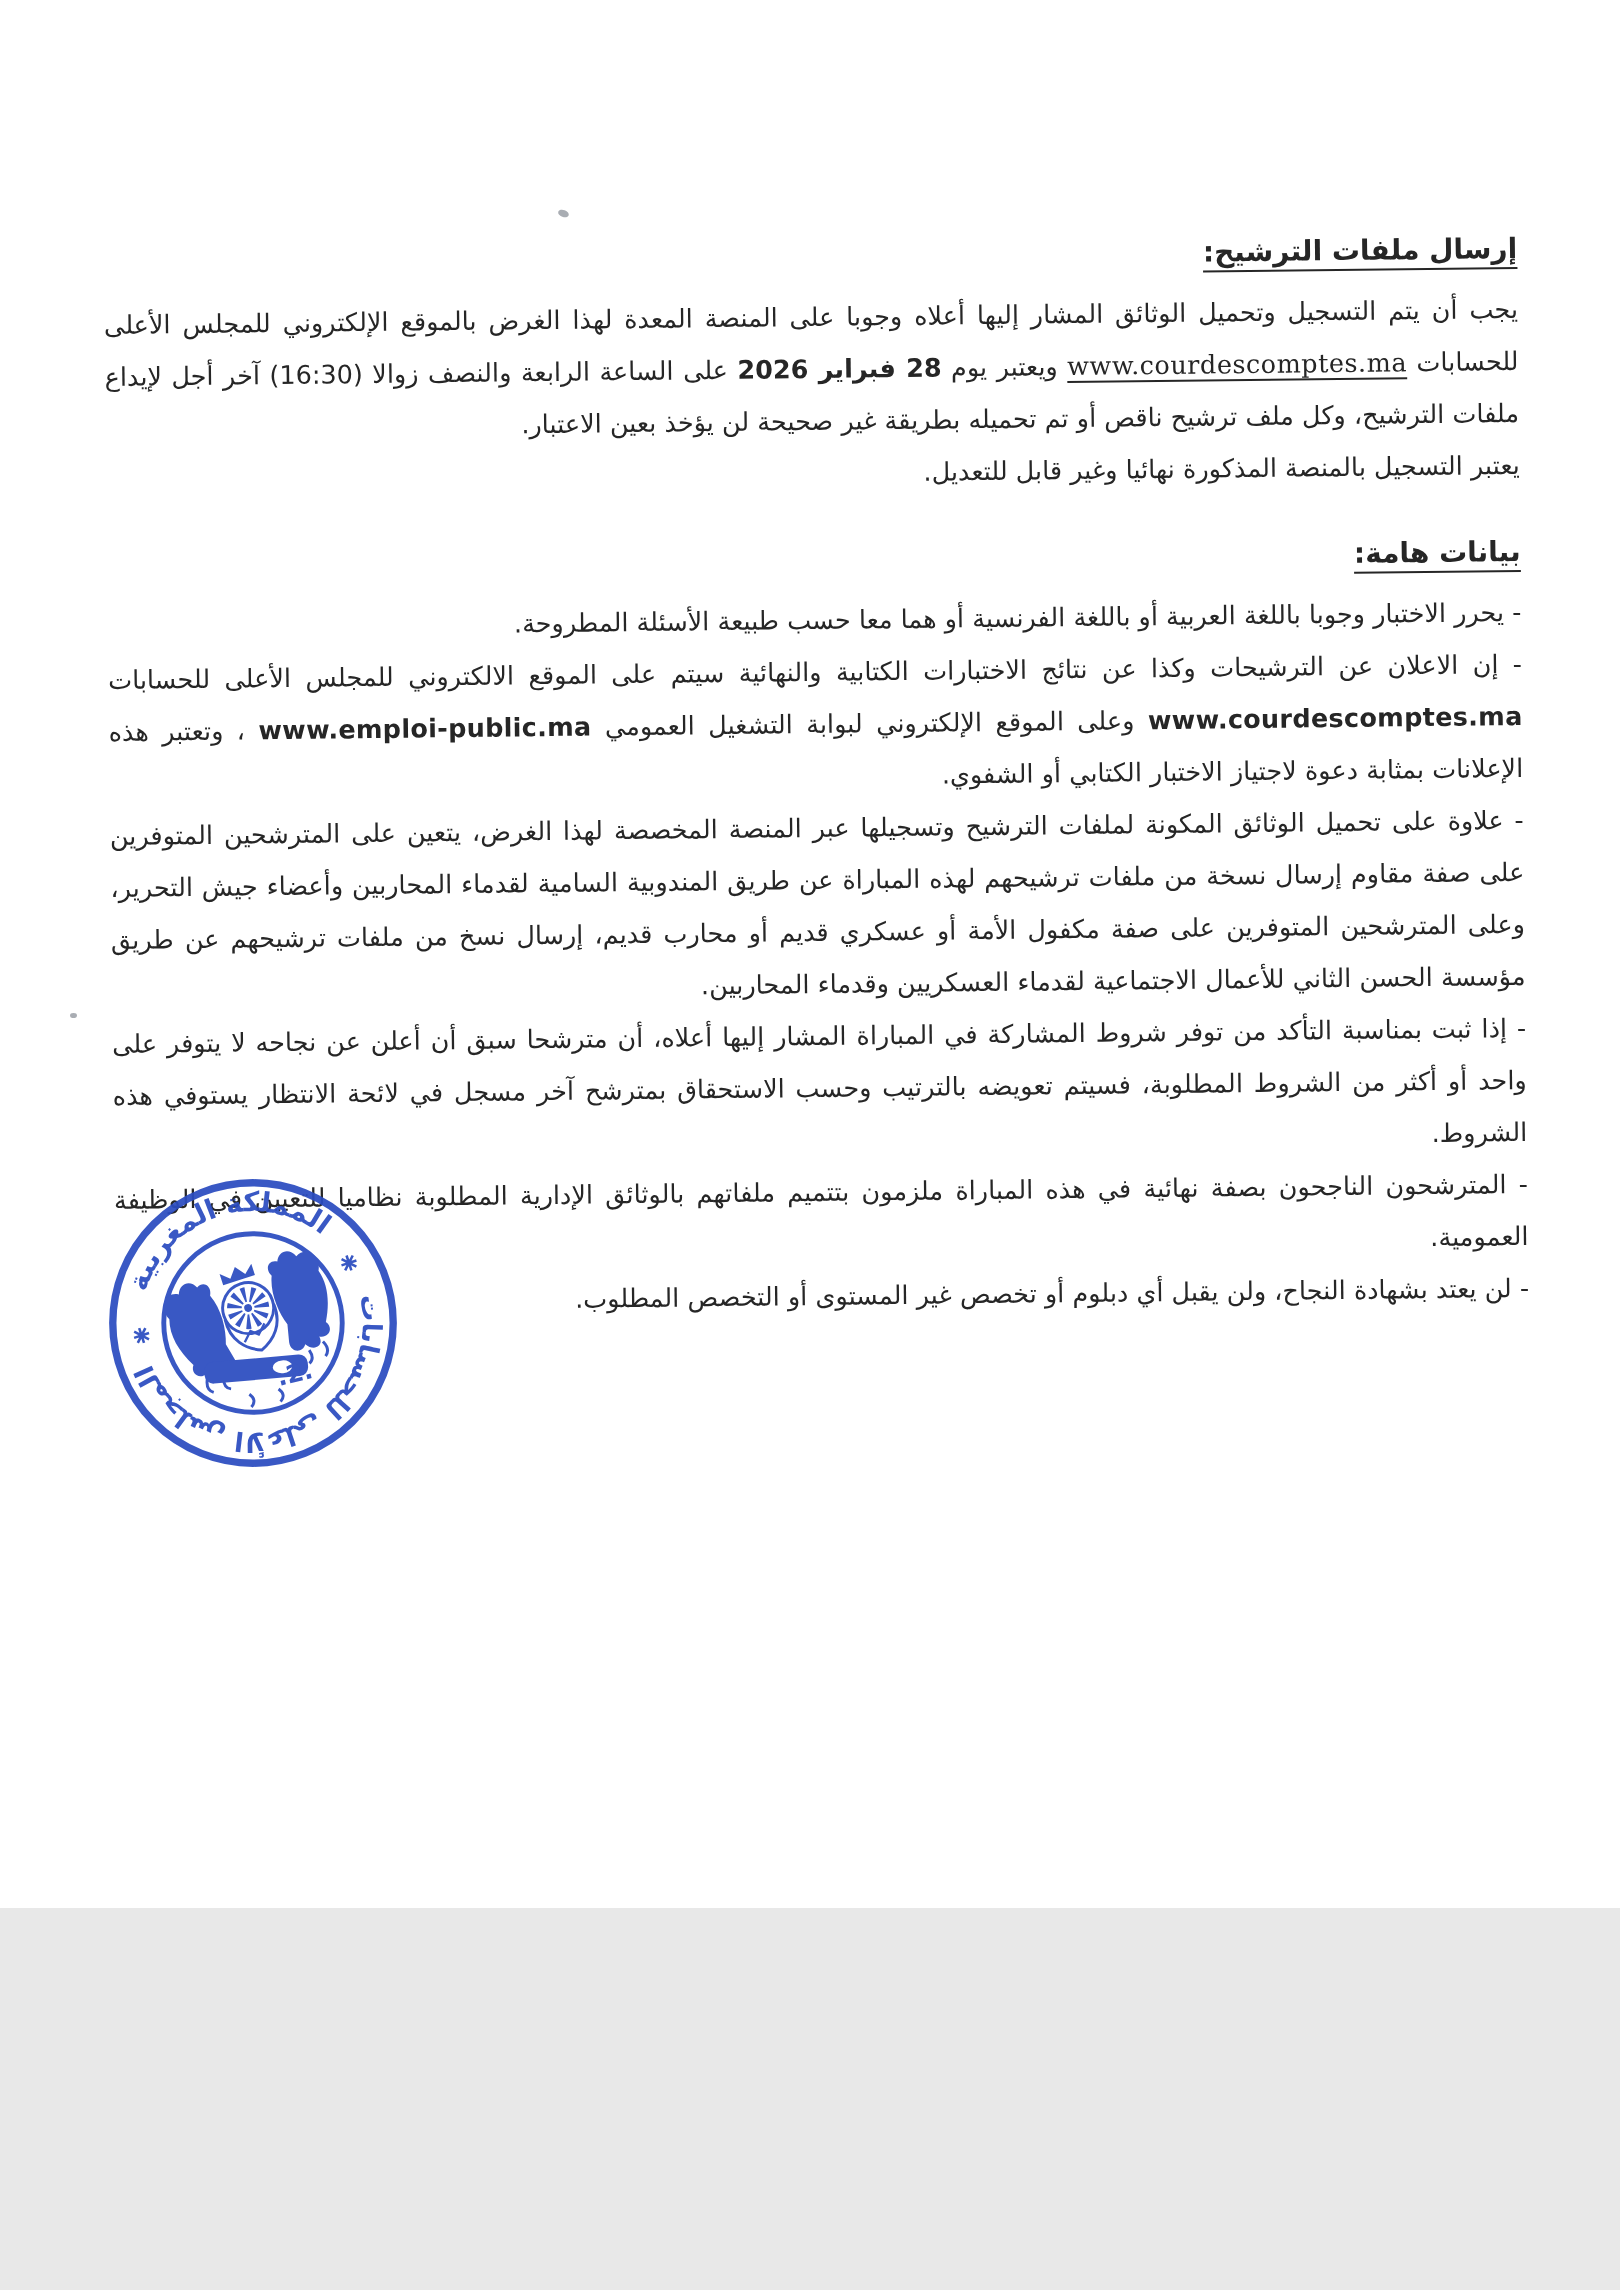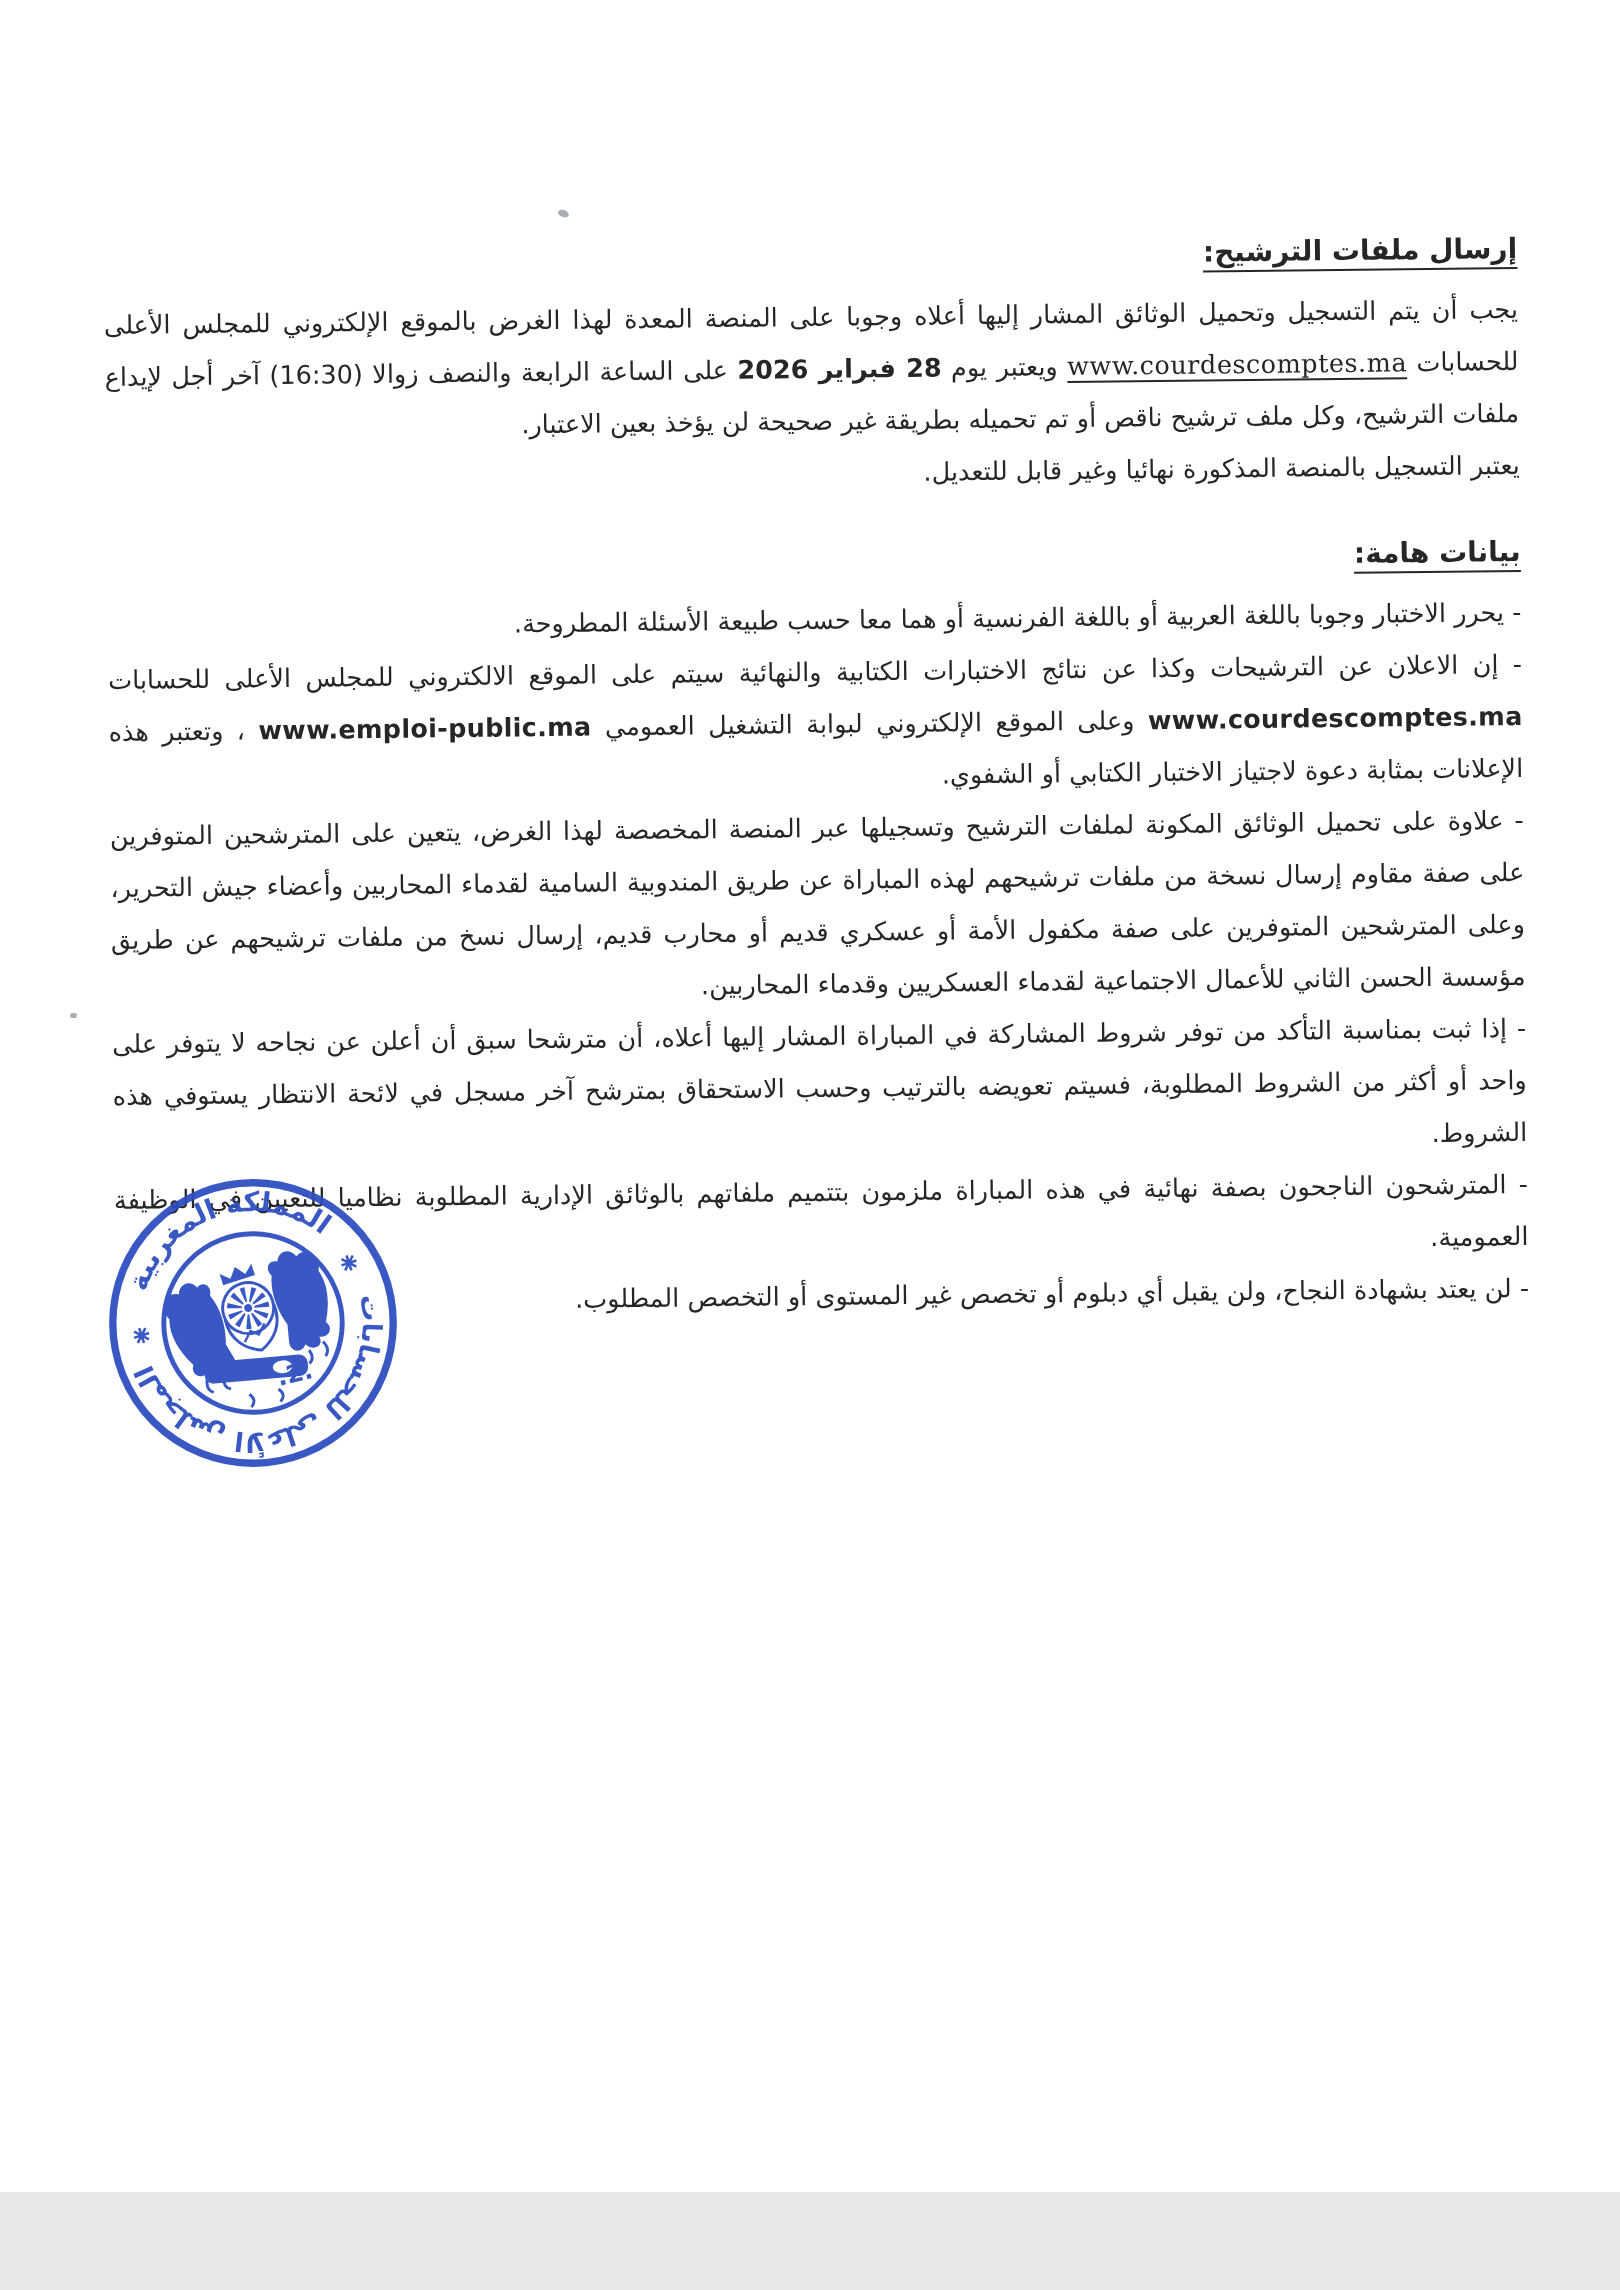--- a/index.html
+++ b/index.html
@@ -1,18 +1,18 @@
 <!DOCTYPE html>
 <html lang="ar" dir="rtl"><head>
 <meta charset="utf-8">
 <style>
   html,body{margin:0;padding:0;background:#e8e8e8;}
   .page{
     position:relative;
-    width:1620px;height:2192px;
+    width:1620px;height:1908px;
     background:#ffffff;
     margin:0 auto;
     overflow:hidden;
     font-family:"DejaVu Sans",sans-serif;
     color:#262626;
   }
   .doc{
     position:absolute;
     top:231px;right:103px;left:103px;
     direction:rtl;

